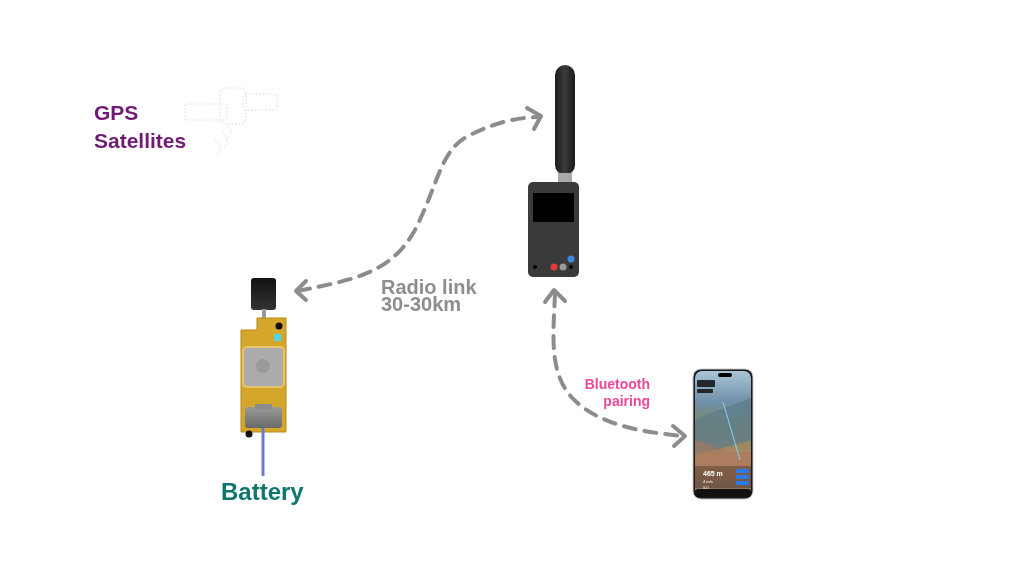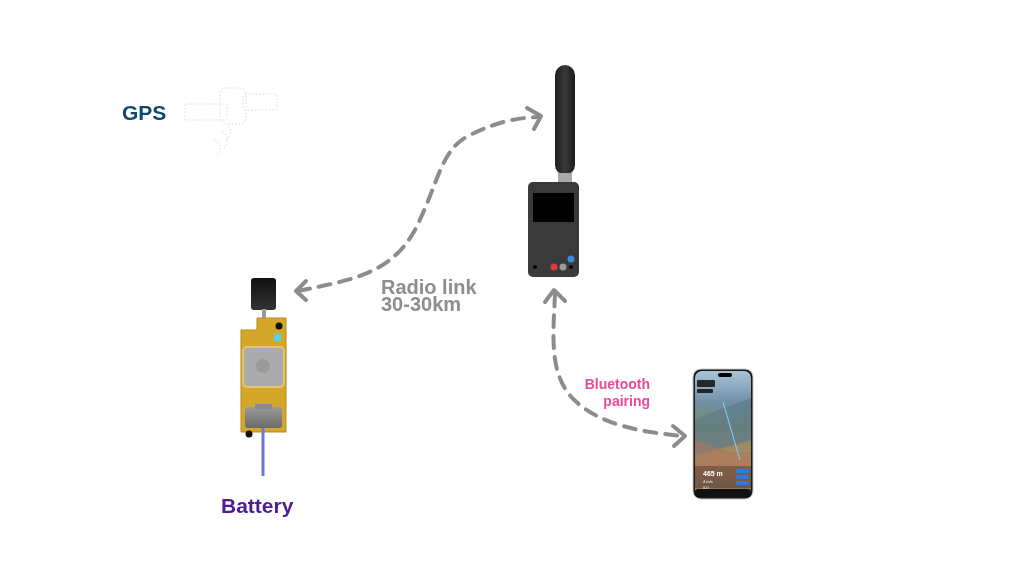--- a/index.html
+++ b/index.html
@@ -1,29 +1,30 @@
 <!DOCTYPE html>
 <html><head>
   <meta charset="utf-8">
   <style>
     html, body { margin: 0; padding: 0; background: #ffffff; }
     body { width: 1024px; height: 584px; position: relative; overflow: hidden;
            font-family: "Liberation Sans", sans-serif; }
     .label { position: absolute; font-weight: 700; color: #8a8a8a; line-height: 1.15; }
-    .gps-label { left: 94px; top: 99px; font-size: 21px; color: #0c4a6e; line-height: 28px; margin-left: 28px; }
+    .gps-label { left: 94px; top: 99px; font-size: 21px; color: #701a75; line-height: 28px; }
     .radio-label { left: 381px; top: 279px; font-size: 20px; line-height: 17px; color: #8e8e8e; }
     .bt-label { left: 578px; top: 376px; font-size: 14px; line-height: 17px; color: #ec4899; text-align: right; width: 72px; }
-    .battery-label { left: 221px; top: 494px; font-size: 21px; color: #4c1d95; }
+    .battery-label { left: 221px; top: 478px; font-size: 24px; color: #0f766e; }
     svg.overlay { position: absolute; left: 0; top: 0; }
   </style>
 </head>
 <body>
 
 <div class="label gps-label">
   <div>GPS</div>
+  <div>Satellites</div>
 </div>
 
 <div class="label radio-label">
   <div>Radio link</div>
   <div>30-30km</div>
 </div>
 
 <div class="label bt-label">
   <div>Bluetooth</div>
   <div>pairing</div>

